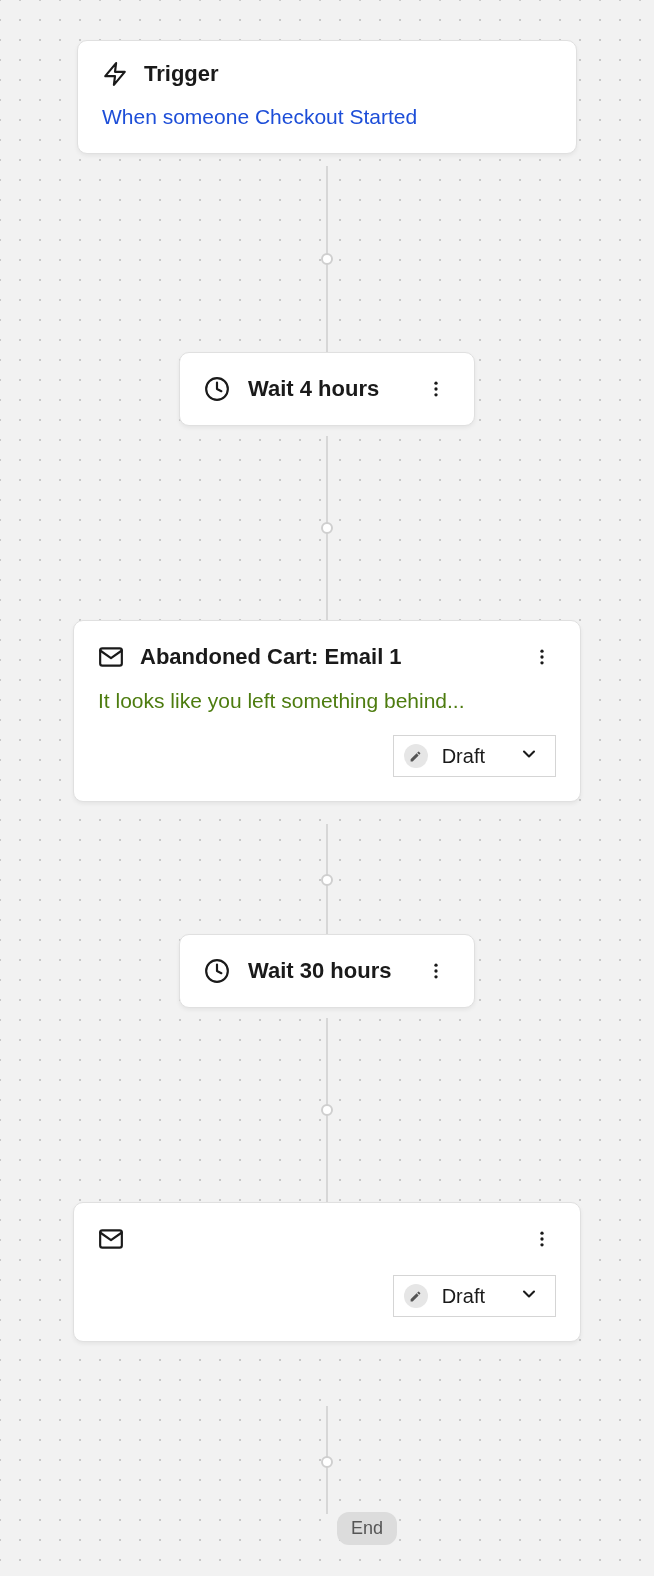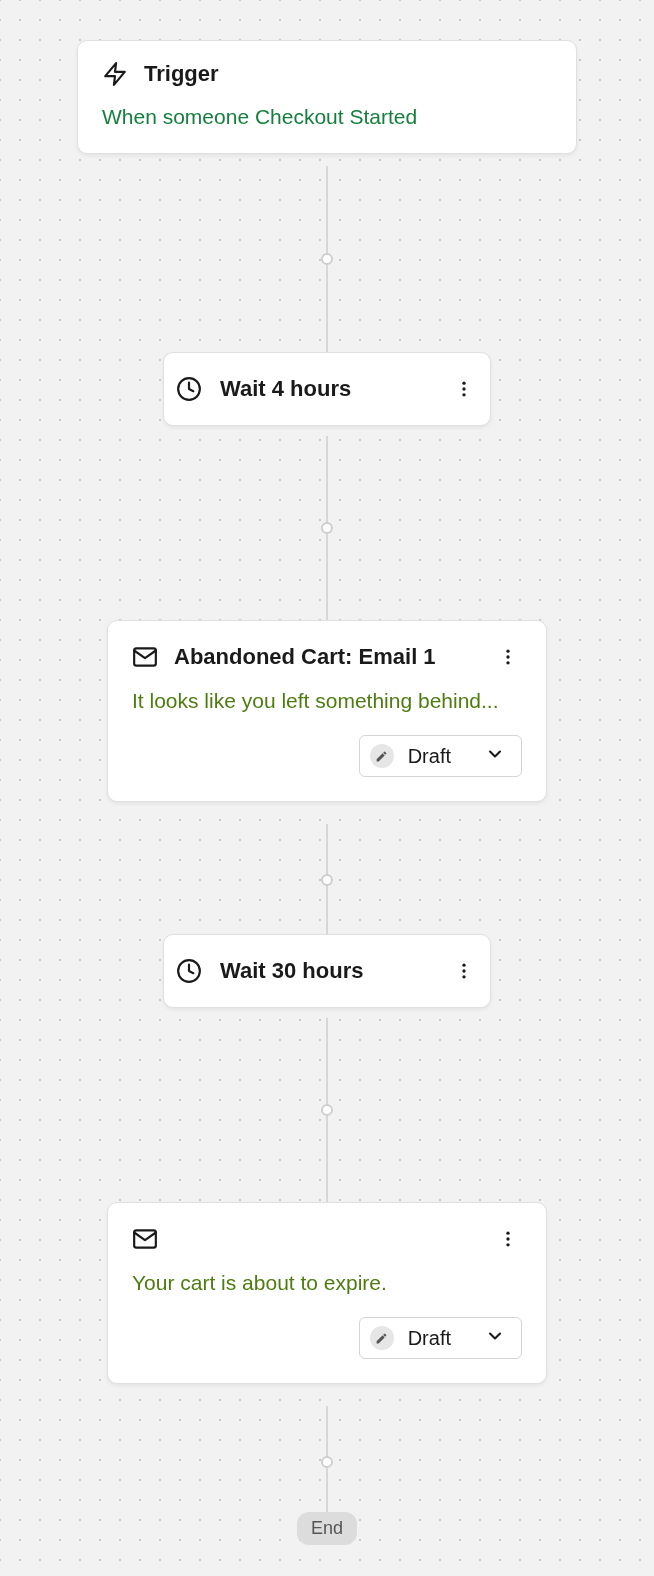--- a/index.html
+++ b/index.html
@@ -40,46 +40,46 @@
     box-shadow: 0 2px 4px rgba(0,0,0,0.06);
   }
   .card-trigger {
     top: 40px;
     width: 500px;
     padding: 20px 24px 24px;
   }
   .card-header { display: flex; align-items: center; gap: 16px; }
   .icon { display: inline-flex; align-items: center; justify-content: center; }
   .title { font-weight: 700; font-size: 22px; color: #1a1a1a; }
-  .desc { font-size: 21px; color: #15803d; margin-top: 18px; }
+  .desc { font-size: 21px; color: #1d4ed8; margin-top: 18px; }
   .card-wait {
-    width: 328px;
-    padding: 22px 12px;
+    width: 296px;
+    padding: 22px 24px;
     display: flex;
     align-items: center;
   }
   .wait-label { font-weight: 700; font-size: 22px; color: #1a1a1a; flex: 1; margin-left: 18px; }
   .more-btn {
     width: 28px; height: 28px;
     display: inline-flex; align-items: center; justify-content: center;
     border-radius: 6px;
     cursor: pointer;
     margin-left: auto;
   }
   .card-email {
-    width: 440px;
+    width: 508px;
     padding: 22px 24px 24px;
   }
   .email-header { display:flex; align-items:center; gap:16px; }
   .email-title { font-weight:700; font-size:22px; color:#1a1a1a; flex:1; }
   .email-desc { font-size:21px; color:#4d7c0f; margin-top:18px; }
   .status-row { display:flex; justify-content:flex-end; margin-top:22px; }
   .status-btn {
     display:inline-flex; align-items:center; gap:14px;
-    border:1px solid #d5d5d5; border-radius:6px;
+    border:1px solid #d5d5d5; border-radius:0;
     padding:8px 16px 8px 10px;
     cursor:pointer;
     background:#fff;
   }
   .status-dot {
     width:24px; height:24px; border-radius:50%;
     background:#e6e6e6;
     display:inline-flex; align-items:center; justify-content:center;
   }
   .status-label { font-size:20px; color:#1a1a1a; }
@@ -200,33 +200,32 @@
           </svg>
       </span>
       <span class="more-btn">
         <svg width="20" height="20" viewBox="0 0 24 24" fill="#1a1a1a">
             <circle cx="12" cy="5" r="2"></circle>
             <circle cx="12" cy="12" r="2"></circle>
             <circle cx="12" cy="19" r="2"></circle>
           </svg>
       </span>
     </div>
-    <div class="email-desc">Your cart is about to expire.</div>
     <div class="status-row">
       <div class="status-btn">
         <span class="status-dot">
           <svg width="13" height="13" viewBox="0 0 24 24" fill="#555">
               <path d="M3 17.25V21h3.75L17.81 9.94l-3.75-3.75L3 17.25zM20.71 7.04a1 1 0 0 0 0-1.41l-2.34-2.34a1 1 0 0 0-1.41 0l-1.83 1.83 3.75 3.75 1.83-1.83z"></path>
             </svg>
         </span>
         <span class="status-label">Draft</span>
         <span class="chev">
           <svg width="20" height="20" viewBox="0 0 24 24" fill="none" stroke="#1a1a1a" stroke-width="2.5" stroke-linecap="round" stroke-linejoin="round">
               <polyline points="6 9 12 15 18 9"></polyline>
             </svg>
         </span>
       </div>
     </div>
   </div>
 
-  <div class="end-pill" style="top:1512px;">End</div>
+  <div class="end-pill" style="top:1512px;margin-left:40px;">End</div>
 
 </div>
 
 </body></html>

